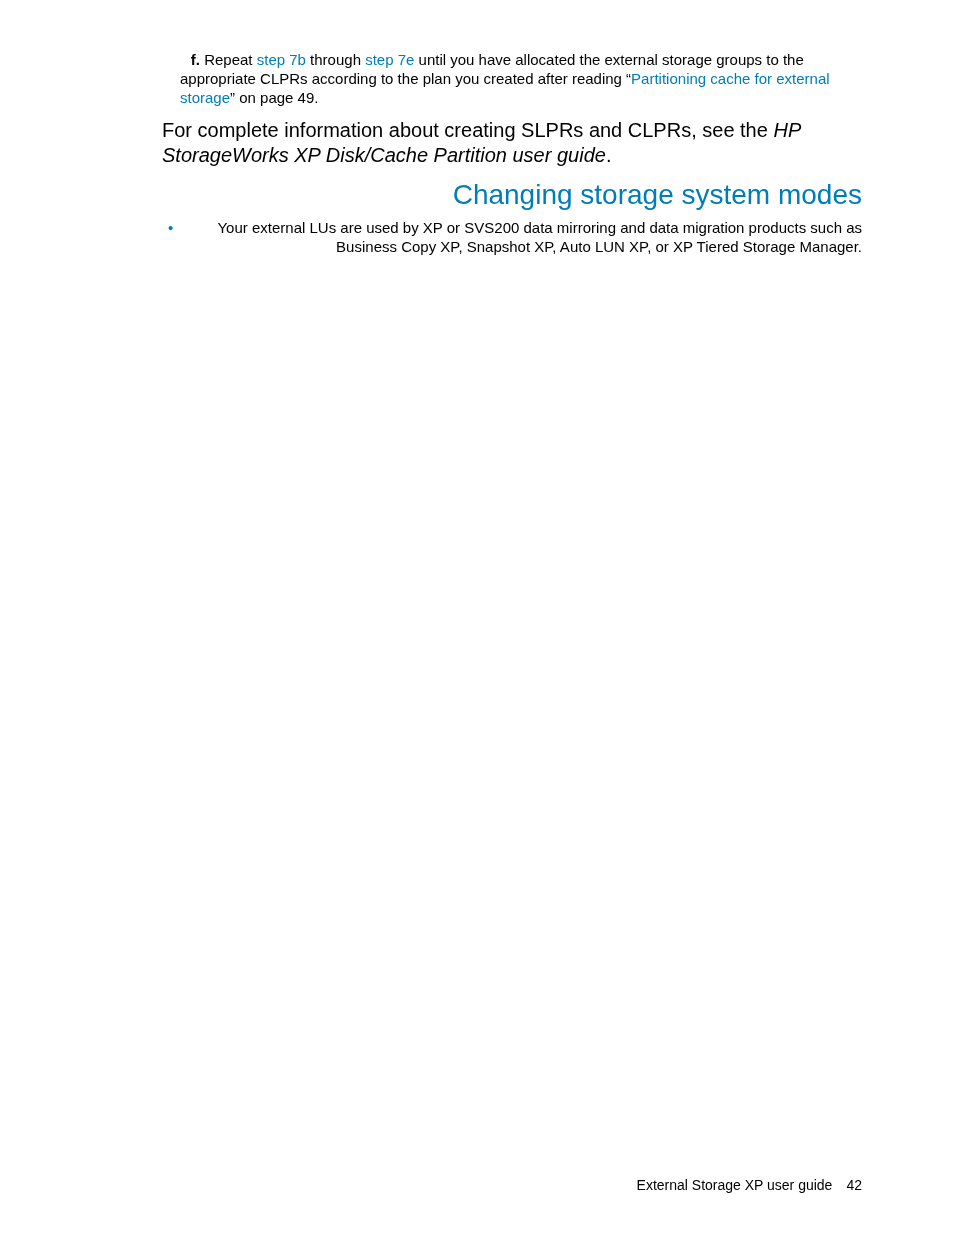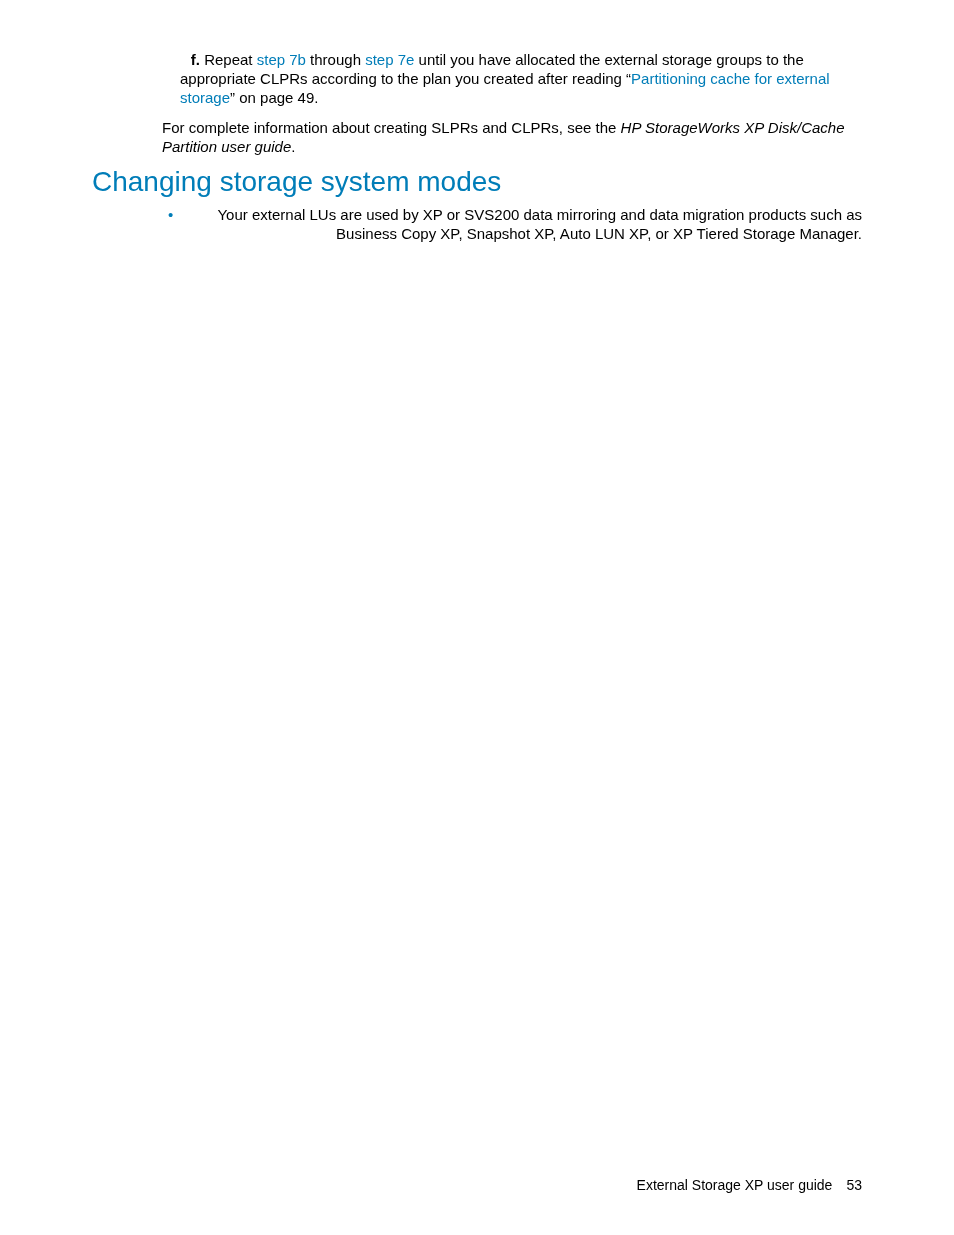--- a/index.html
+++ b/index.html
@@ -41,34 +41,35 @@
   }
   .step-text {
     display: inline;
   }
   a.link {
     color: #007db8;
     text-decoration: none;
   }
   .closing-para {
     margin-left: 70px;
-    font-size: 15px;
+    font-size: 20px;
     line-height: 1.28;
     margin-top: 8px;
     margin-bottom: 1px;
   }
   .italic {
     font-style: italic;
   }
   h2.section-heading {
     font-size: 28px;
     font-weight: 300;
     color: #007db8;
     margin: 10px 0 8px 0;
     letter-spacing: 0px;
+    text-align: right;
   }
   .body-para {
     margin-left: 70px;
     font-size: 15px;
     line-height: 1.26;
     margin-top: 6px;
     margin-bottom: 10px;
   }
   ul.bullets {
     margin: 6px 0 0 70px;
@@ -122,15 +123,15 @@
     <h2 class="section-heading">Changing storage system modes</h2>
 
 
     <ul class="bullets">
       <li>Your external LUs are used by XP or SVS200 data mirroring and data migration products such as Business Copy XP, Snapshot XP, Auto LUN XP, or XP Tiered Storage Manager.</li>
     </ul>
 
   </div>
 
   <div class="footer">
-    <span>External Storage XP user guide</span><span class="pnum">53</span>
+    <span>External Storage XP user guide</span><span class="pnum">42</span>
   </div>
 </div>
 
 </body></html>

